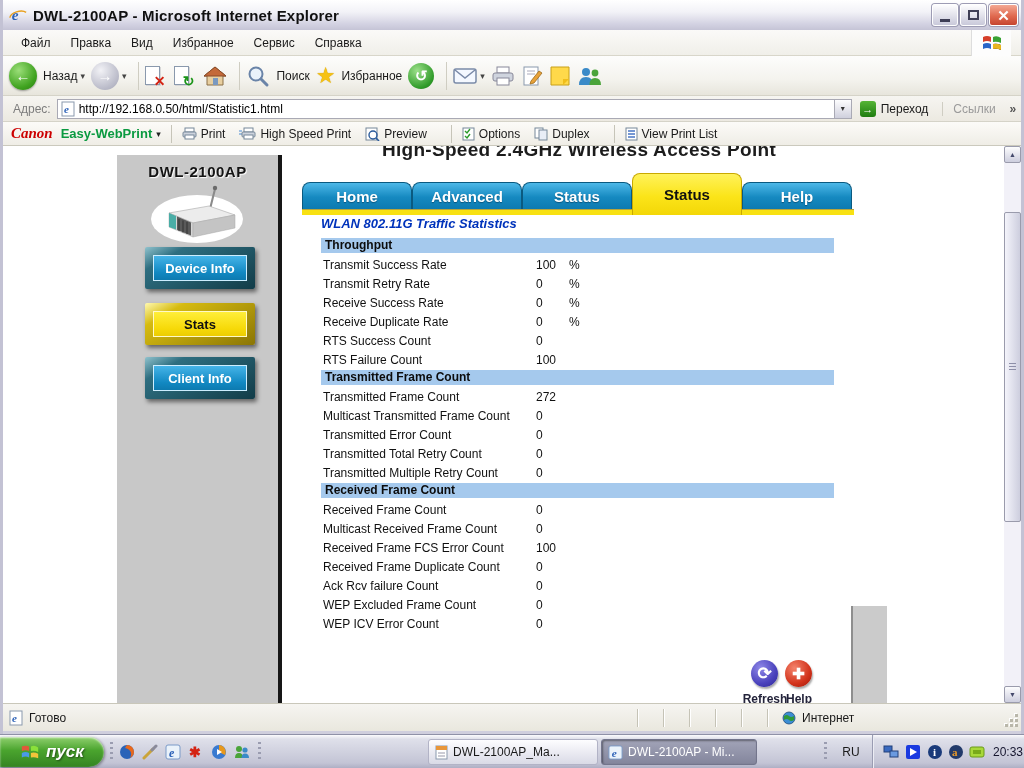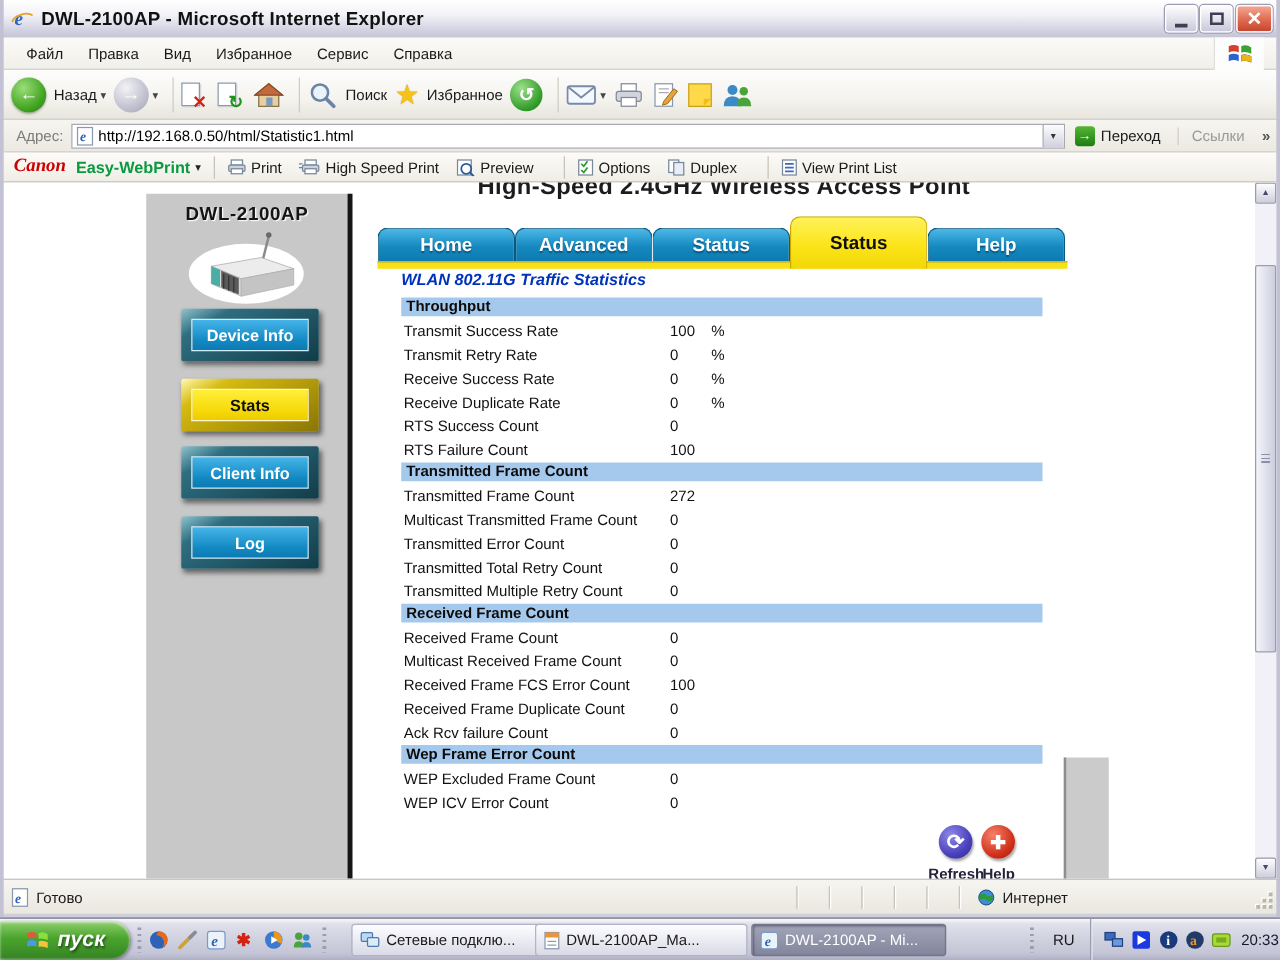--- a/index.html
+++ b/index.html
@@ -473,25 +473,20 @@
       <div class="side-btn active" style="top:148px">
         <span class="inner">
             <span>Stats</span>
           </span>
       </div>
       <div class="side-btn" style="top:202px">
         <span class="inner">
             <span>Client Info</span>
           </span>
       </div>
-      <div class="side-btn" style="top:258px">
-        <span class="inner">
-            <span>Log</span>
-          </span>
-      </div>
     </div>
     <div id="dl-divider"></div>
 
     <div id="tabs">
       <div class="tab" style="left:0">
           <span>Home</span>
         </div>
       <div class="tab" style="left:110px">
           <span>Advanced</span>
         </div>
@@ -579,21 +574,20 @@
       </div>
       <div class="t-row">
         <span class="t-label">Received Frame Duplicate Count</span>
         <span class="t-value">0</span>
       </div>
       <div class="t-row">
         <span class="t-label">Ack Rcv failure Count</span>
         <span class="t-value">0</span>
       </div>
 
-      <div class="sec-hdr">Wep Frame Error Count</div>
       <div class="t-row">
         <span class="t-label">WEP Excluded Frame Count</span>
         <span class="t-value">0</span>
       </div>
       <div class="t-row">
         <span class="t-label">WEP ICV Error Count</span>
         <span class="t-value">0</span>
       </div>
     </div>
 
@@ -703,29 +697,20 @@
   <span class="ql-ic" style="left:233px">
     <svg width="16" height="16" viewBox="0 0 16 16">
         <circle cx="5" cy="5" r="3" fill="#4aa43a"></circle>
         <path d="M1 14 q0 -5 4 -5 q4 0 4 5 z" fill="#4aa43a"></path>
         <circle cx="11" cy="6" r="2.6" fill="#3a8ac8"></circle>
         <path d="M7.5 14 q0 -4.5 3.5 -4.5 q4 0 4 4.5 z" fill="#3a8ac8"></path>
       </svg>
   </span>
   <span class="ql-grip" style="left:258px"></span>
 
-  <div class="task-btn" style="left:281px; width:156px">
-    <span class="tic">
-      <svg width="16" height="14" viewBox="0 0 16 14">
-          <rect x="1" y="1" width="9" height="7" rx="1" fill="#bcd8f0" stroke="#4a7ab0"></rect>
-          <rect x="6" y="5" width="9" height="7" rx="1" fill="#dceaf8" stroke="#4a7ab0"></rect>
-        </svg>
-    </span>
-    <span>Сетевые подклю...</span>
-  </div>
   <div class="task-btn" style="left:428px; width:170px">
     <span class="tic">
       <svg width="13" height="15" viewBox="0 0 13 15">
           <rect x="1" y="1" width="11" height="13" fill="#fff" stroke="#8a99ad"></rect>
           <rect x="1" y="1" width="11" height="4" fill="#e8963a"></rect>
           <line x1="3" y1="8" x2="10" y2="8" stroke="#99a"></line>
           <line x1="3" y1="11" x2="10" y2="11" stroke="#99a"></line>
         </svg>
     </span>
     <span>DWL-2100AP_Ma...</span>

